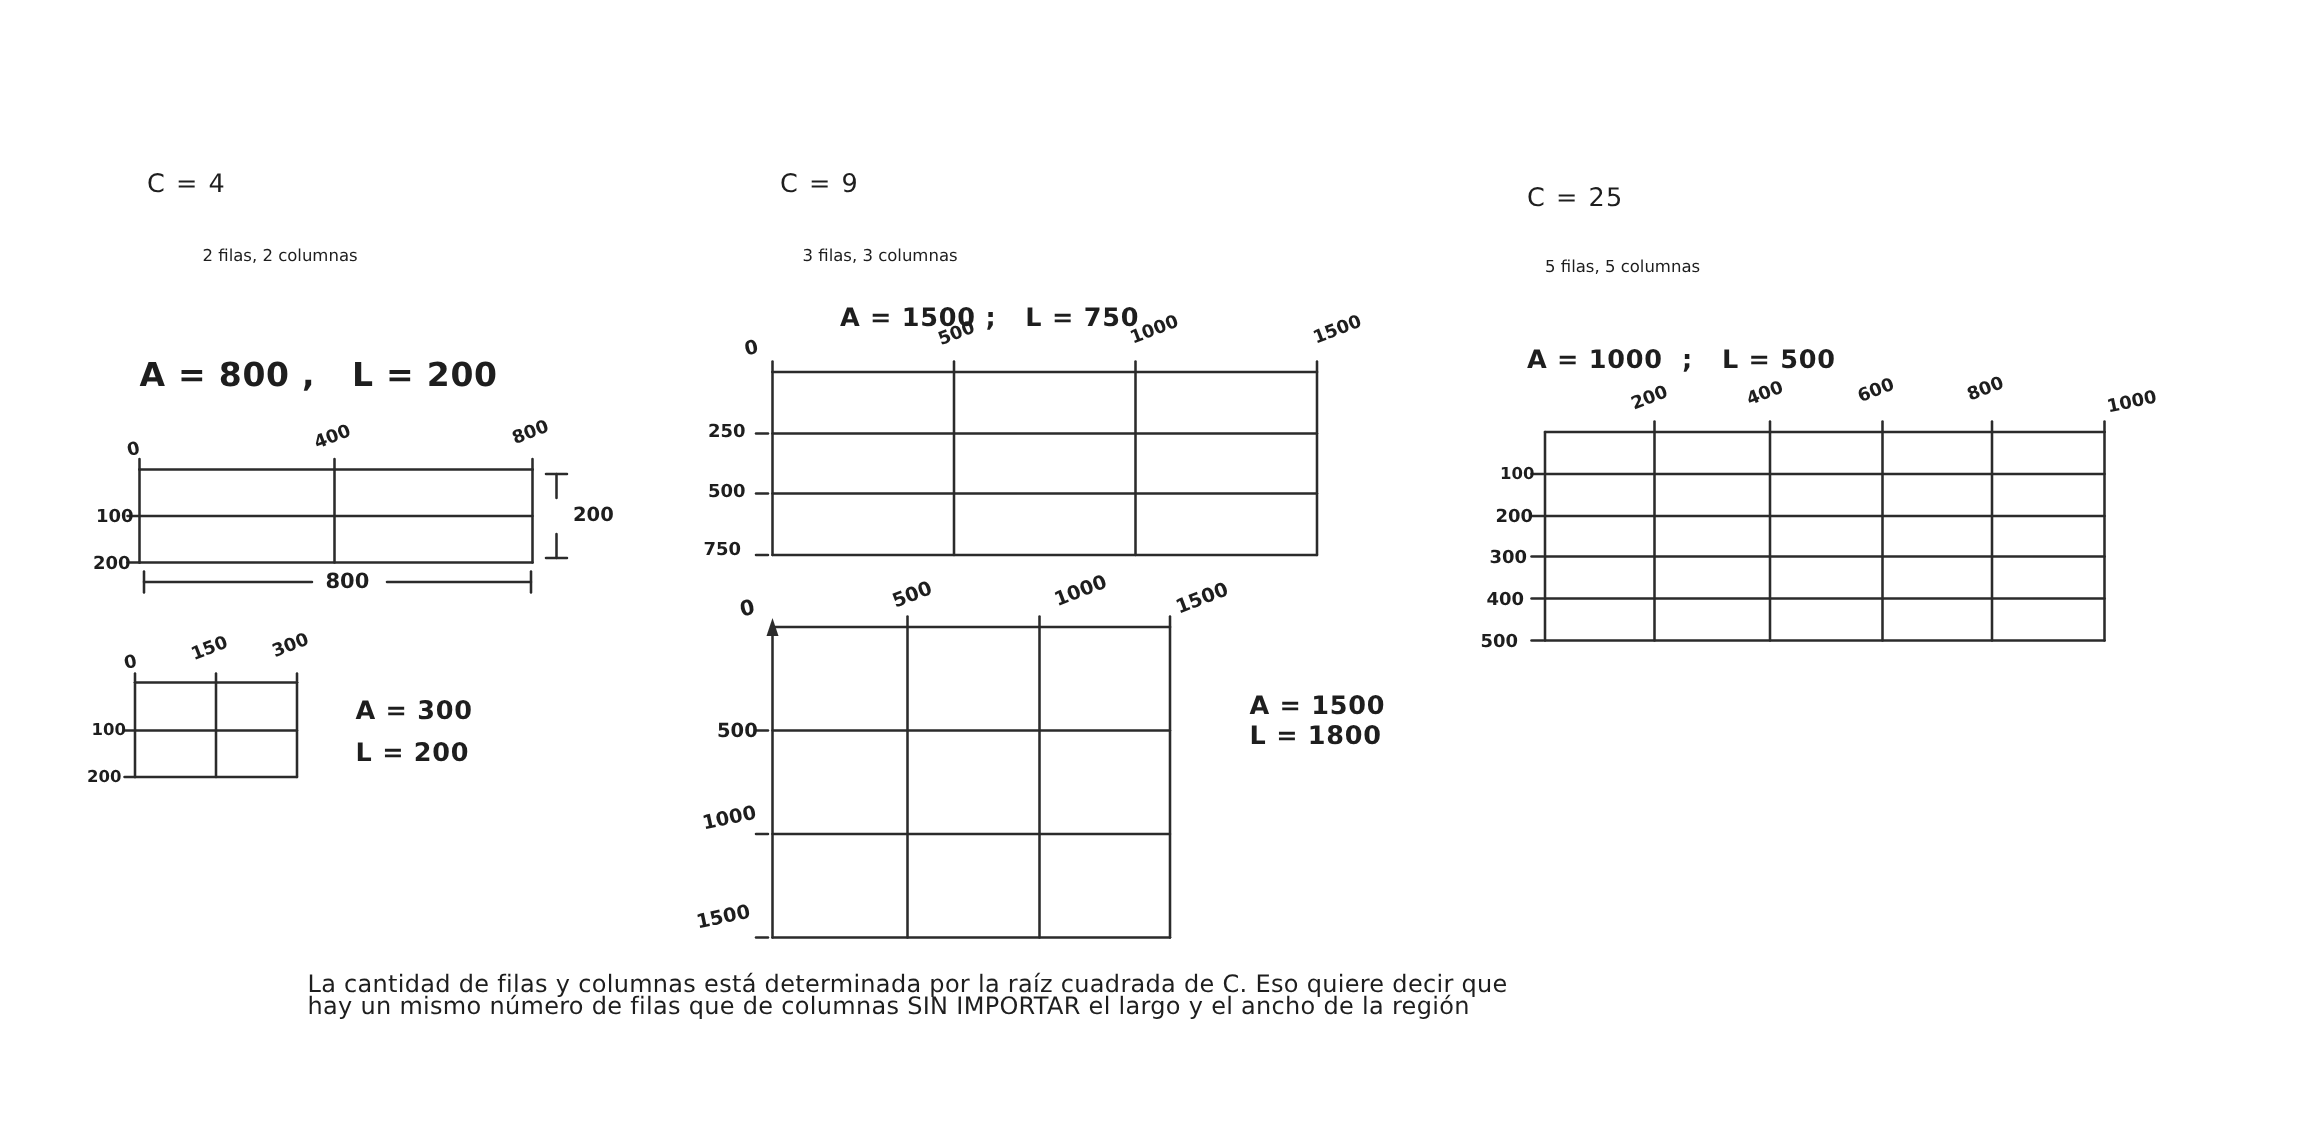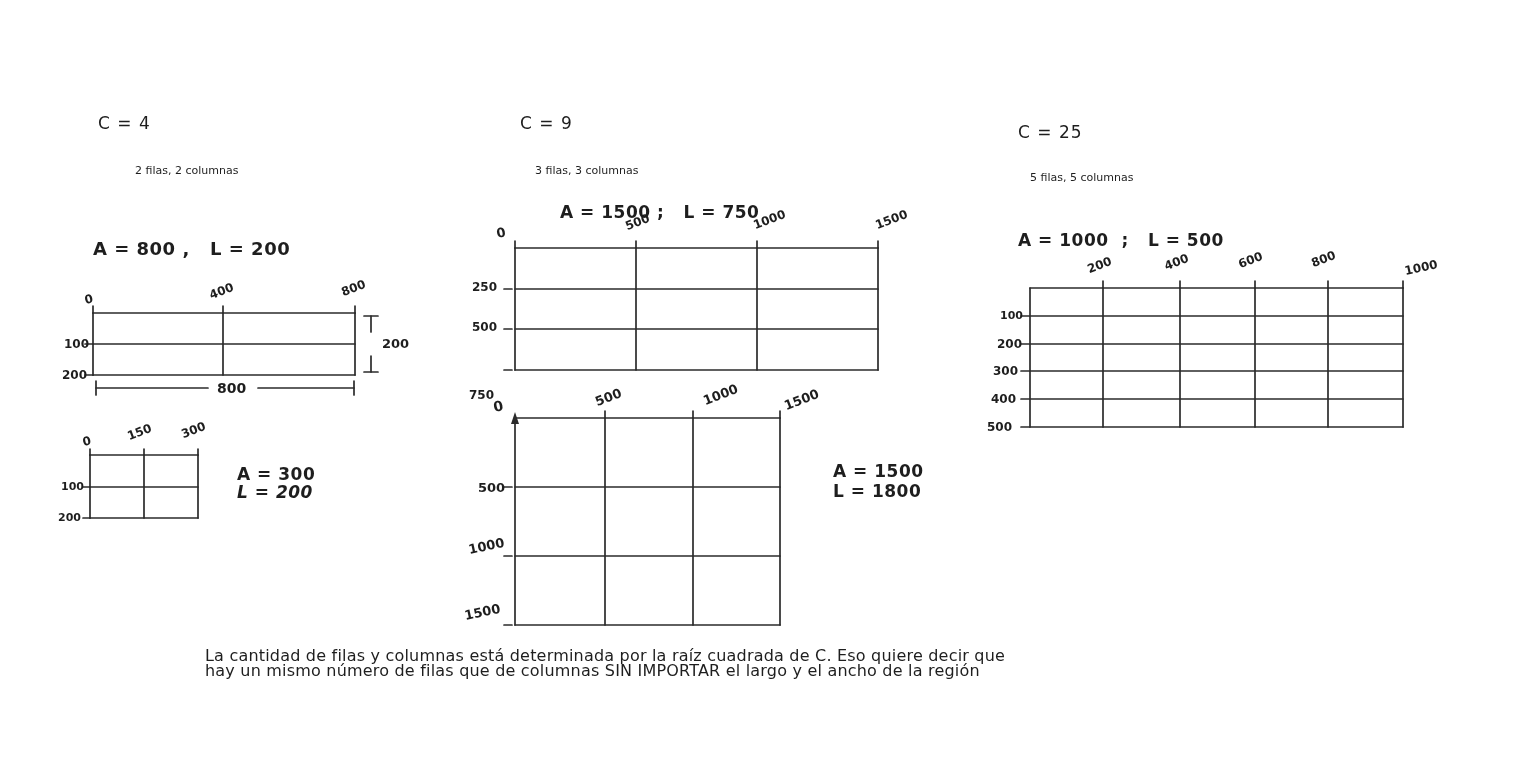--- a/index.html
+++ b/index.html
@@ -4,21 +4,21 @@
 <style>
   html,body{margin:0;padding:0;background:#ffffff;}
   .canvas{
     position:relative;width:1532px;height:757px;background:#ffffff;overflow:hidden;
     font-family:"DejaVu Sans","Liberation Sans",sans-serif;color:#1e1e1e;
   }
   .abs{position:absolute;}
   .title{font-size:19px;letter-spacing:.3px;text-align:center;width:560px;}
   .heading{font-size:17px;letter-spacing:1px;}
   .sub{font-size:11px;}
-  .params{font-size:18px;font-weight:bold;white-space:pre;letter-spacing:.5px;}
+  .params{font-size:22px;font-weight:bold;white-space:pre;letter-spacing:.5px;}
   .annot{font-size:17px;font-weight:bold;letter-spacing:.5px;}
   .lbl{position:absolute;font-size:12px;font-weight:bold;line-height:1;}
   .lbl13{font-size:13px;}
   .lbl14{font-size:14px;}
   .rot{transform:rotate(-21deg);transform-origin:left bottom;display:inline-block;}
   .rot-sm{transform:rotate(-12deg);transform-origin:left bottom;display:inline-block;}
   .dimlabel{background:#fff;padding:0 5px;}
   .footer-line{font-size:16px;letter-spacing:.2px;white-space:pre;}
   svg line, svg polyline{stroke:#2b2b2b;stroke-width:1.7;stroke-linecap:round;}
   svg .thin{stroke-width:1.4;}
@@ -90,21 +90,21 @@
         <line x1="28" y1="64" x2="35" y2="64"></line>
         <line x1="28" y1="95" x2="35" y2="95"></line>
       </g>
     </svg>
     <span class="lbl rot-sm" style="left:29px;top:13px;">0</span>
     <span class="lbl rot" style="left:75px;top:7px;">150</span>
     <span class="lbl rot" style="left:129px;top:5px;">300</span>
     <span class="lbl" style="left:6px;top:58px;font-size:11px;">100</span>
     <span class="lbl" style="left:3px;top:89px;font-size:11px;">200</span>
     <span class="abs annot" style="left:182px;top:26px;margin-top:15px;">A = 300</span>
-    <span class="abs annot" style="left:182px;top:59px;font-style:italic;">L = 200</span>
+    <span class="abs annot" style="left:182px;top:69px;">L = 200</span>
   </div>
 
   <div class="abs heading" style="left:520px;top:113px;">C = 9</div>
   <div class="abs sub" style="left:535px;top:164px;">3 filas, 3 columnas</div>
   <div class="abs params" style="left:560px;top:202px;font-size:17px;text-align:right;">A = 1500 ;   L = 750</div>
 
   <div class="abs" style="left:458px;top:218px;width:470px;height:165px;">
     <svg width="470" height="165">
       <g>
         <line x1="57" y1="30" x2="420" y2="30"></line>
@@ -125,21 +125,21 @@
         <line x1="46" y1="111" x2="54" y2="111"></line>
         <line x1="46" y1="152" x2="54" y2="152"></line>
       </g>
     </svg>
     <span class="lbl lbl13 rot-sm" style="left:40px;top:9px;">0</span>
     <span class="lbl rot" style="left:170px;top:2px;">500</span>
     <span class="lbl rot" style="left:298px;top:1px;">1000</span>
     <span class="lbl rot" style="left:420px;top:1px;">1500</span>
     <span class="lbl" style="left:14px;top:63px;">250</span>
     <span class="lbl" style="left:14px;top:103px;">500</span>
-    <span class="lbl" style="left:11px;top:142px;margin-top:29px;">750</span>
+    <span class="lbl" style="left:11px;top:142px;">750</span>
   </div>
 
   <div class="abs" style="left:438px;top:393px;width:490px;height:248px;">
     <svg width="490" height="248">
       <g>
         <line x1="77" y1="25" x2="342" y2="25"></line>
         <line x1="77" y1="94" x2="342" y2="94"></line>
         <line x1="77" y1="163" x2="342" y2="163"></line>
         <line x1="77" y1="232" x2="342" y2="232"></line>
         <line x1="77" y1="25" x2="77" y2="232"></line>

